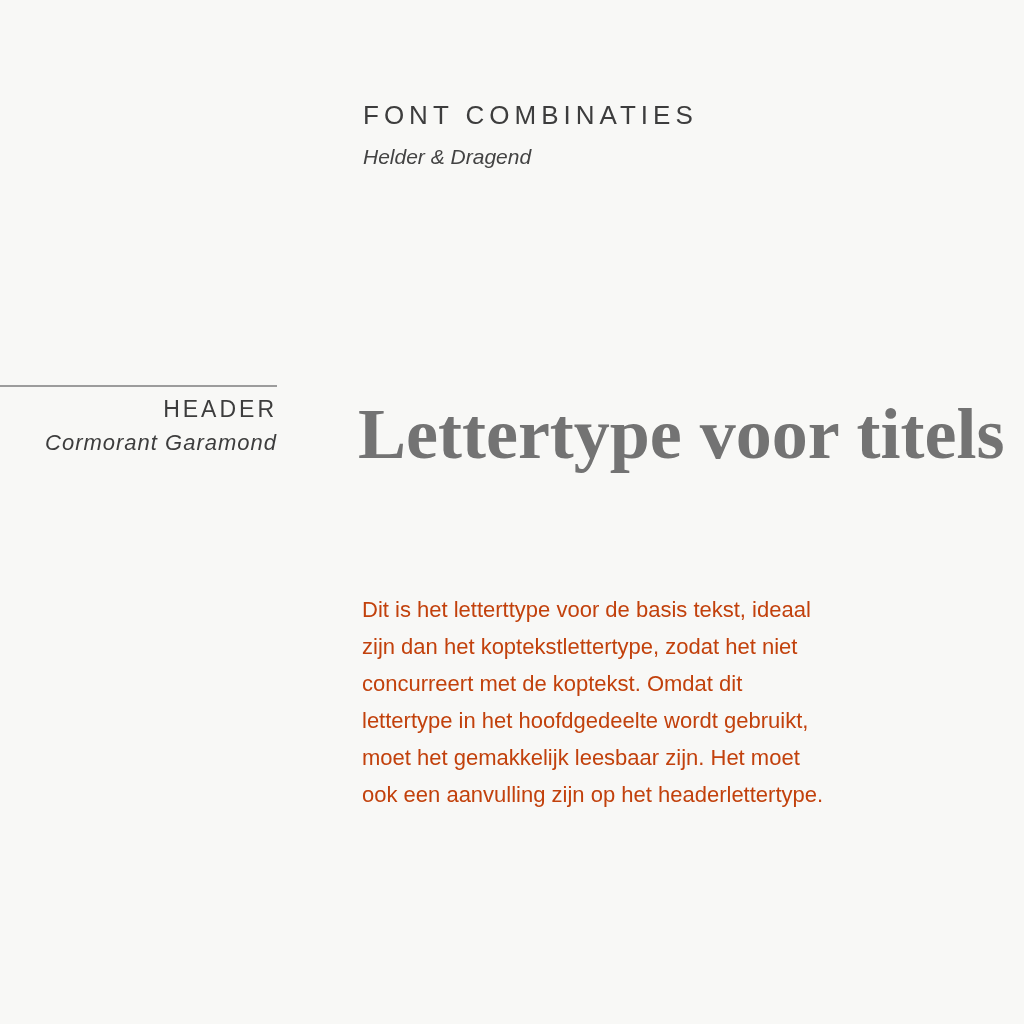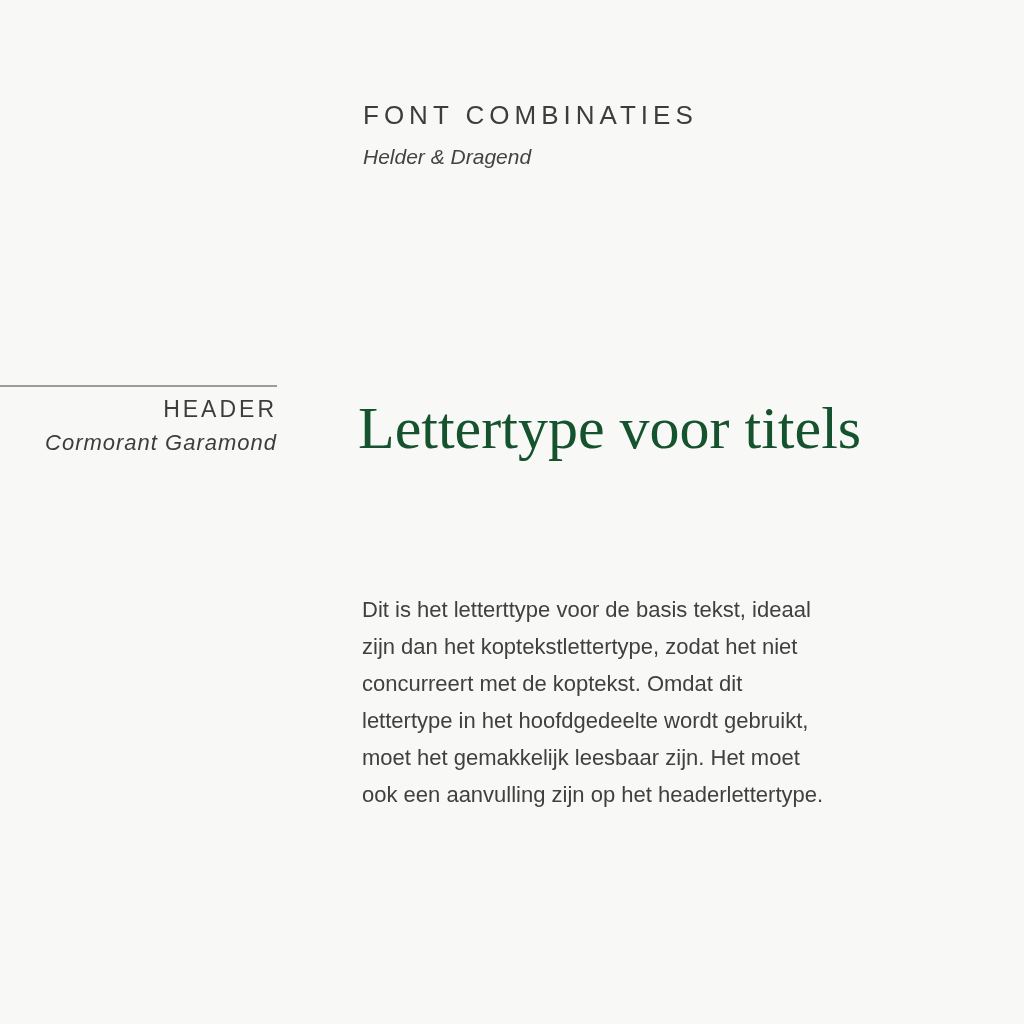--- a/index.html
+++ b/index.html
@@ -59,33 +59,33 @@
   .label-block-header { top: 385px; padding-left: 34px; }
   .label-block-body   { top: 588px; }
   .label-block-body .font-name { font-size: 24px; }
 
   
   .sample-heading {
     position: absolute;
     left: 358px;
     top: 398px;
     font-family: "Liberation Serif", serif;
-    font-weight: 400;
-    font-size: 60px;
+    font-weight: 700;
+    font-size: 72px;
     line-height: 1;
-    color: #14532d;
+    color: #737373;
     white-space: nowrap;
   }
 
   
   .sample-paragraph {
     position: absolute;
     left: 362px;
     top: 591px;
-    color: #404040;
+    color: #c2410c;
   }
   .sample-paragraph .pline {
     font-size: 22px;
     line-height: 37px;
     white-space: nowrap;
   }
 
   
   .footer {
     position: absolute;

